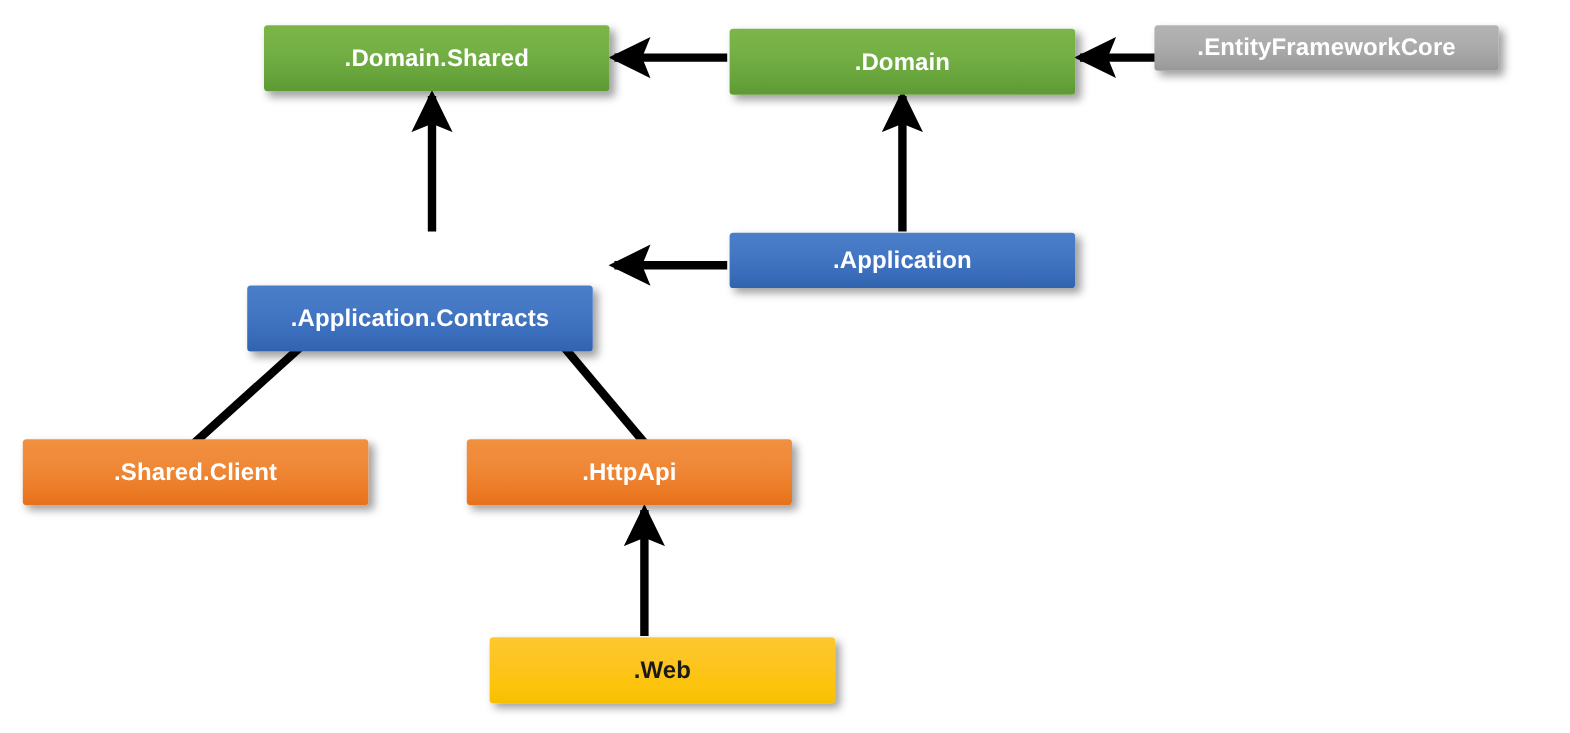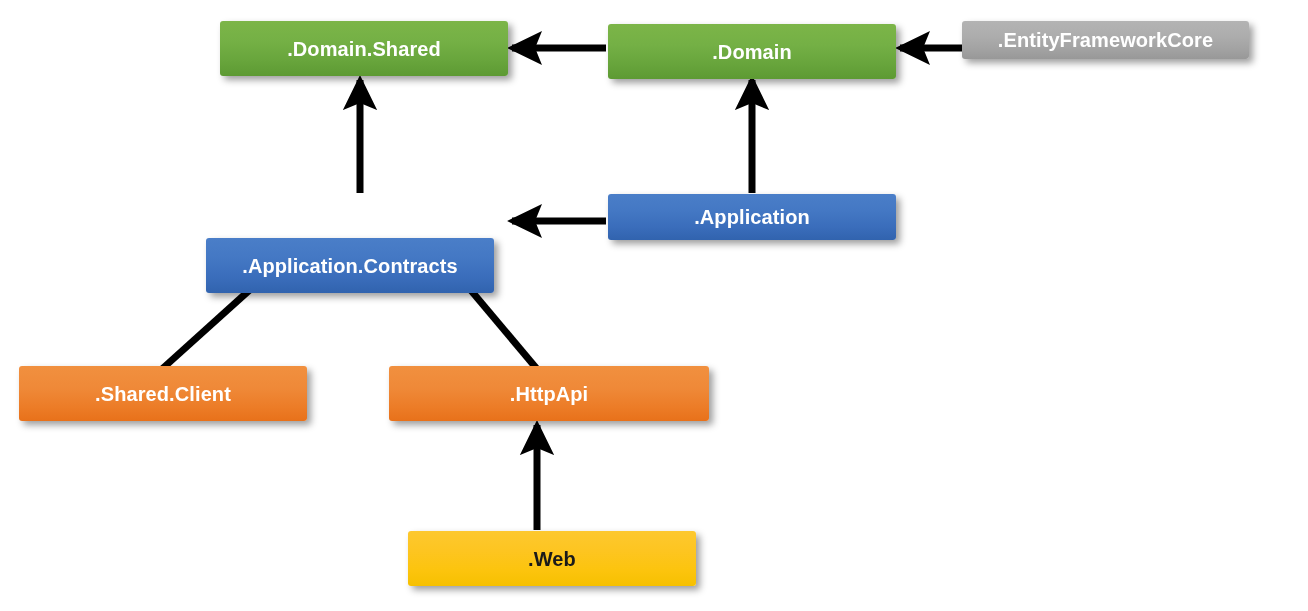--- a/index.html
+++ b/index.html
@@ -99,21 +99,21 @@
       </div>
       <div class="node blue" style="left: 206px; top: 194px; width: 288px; height: 55px; margin-top: 44px;">
         <span class="node-label">.Application.Contracts</span>
       </div>
       <div class="node blue" style="left: 608px; top: 194px; width: 288px; height: 46px;">
         <span class="node-label">.Application</span>
       </div>
       <div class="node orange" style="left: 19px; top: 366px; width: 288px; height: 55px;">
         <span class="node-label">.Shared.Client</span>
       </div>
-      <div class="node orange" style="left: 389px; top: 366px; width: 320px; height: 55px;">
+      <div class="node orange" style="left: 389px; top: 366px; width: 271px; height: 55px;">
         <span class="node-label">.HttpApi</span>
       </div>
       <div class="node yellow" style="left: 408px; top: 531px; width: 288px; height: 55px;">
         <span class="node-label">.Web</span>
       </div>
     </div>
 
 </div>
 
 </body></html>

